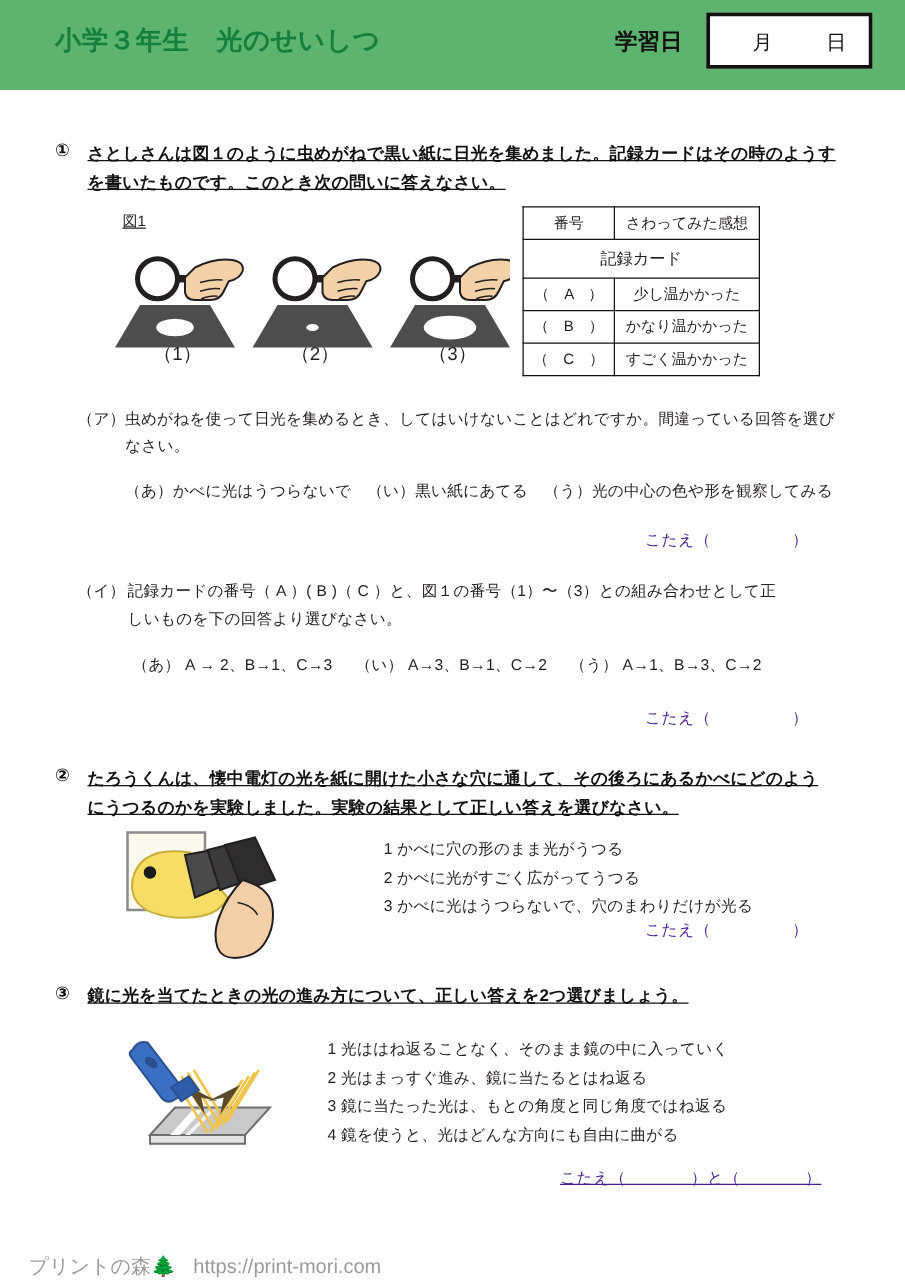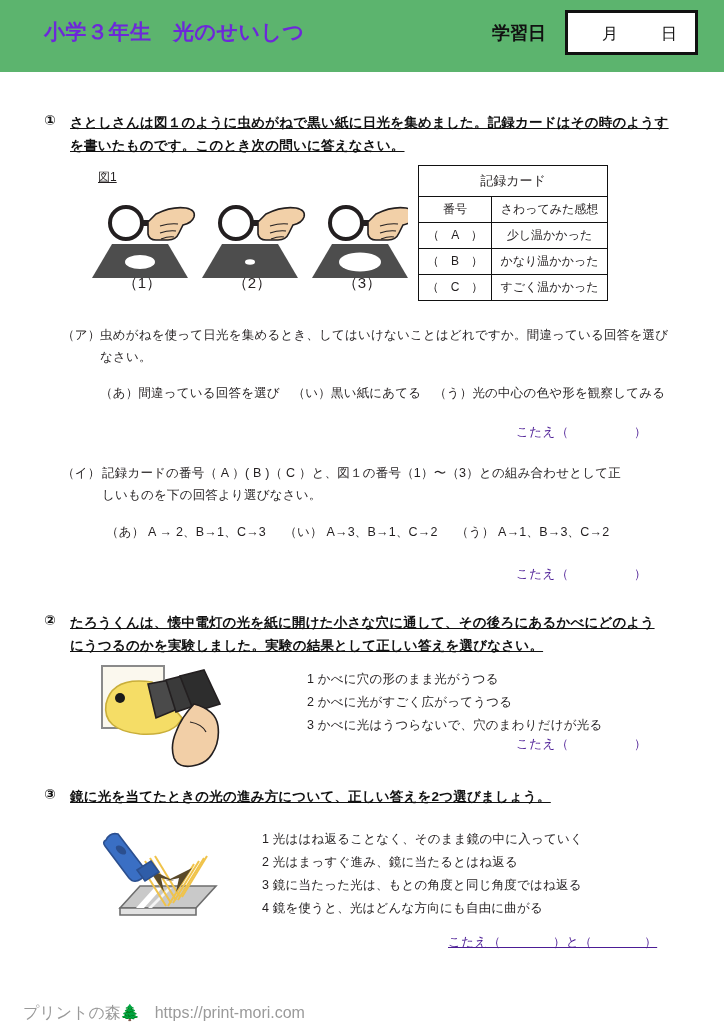--- a/index.html
+++ b/index.html
@@ -24,21 +24,21 @@
     height: 72px;
     background: #5cb46e;
   }
   .header-title {
     position: absolute;
     left: 44px;
     top: 18px;
     font-size: 21px;
     font-weight: bold;
     letter-spacing: 0.5px;
-    color: #6d28d9;
+    color: #15803d;
     white-space: pre;
   }
   .header-date-label {
     position: absolute;
     left: 492px;
     top: 21px;
     font-size: 18px;
     font-weight: bold;
     color: #111111;
   }
@@ -219,45 +219,45 @@
   </svg>
 </div>
 
 <div class="mag-num" style="left:92px; top:274px;">（1）</div>
 <div class="mag-num" style="left:202px; top:274px;">（2）</div>
 <div class="mag-num" style="left:312px; top:274px;">（3）</div>
 
 <table class="record-card">
   <tbody>
       <tr>
-    <td class="title" colspan="2">記録カード</td>
-  </tr>
-  <tr>
     <td class="num-col">番号</td>
     <td>さわってみた感想</td>
+  </tr>
+  <tr>
+    <td class="title" colspan="2">記録カード</td>
   </tr>
   <tr>
     <td class="num-col">（　A　）</td>
     <td>少し温かかった</td>
   </tr>
   <tr>
     <td class="num-col">（　B　）</td>
     <td>かなり温かかった</td>
   </tr>
   <tr>
     <td class="num-col">（　C　）</td>
     <td>すごく温かかった</td>
   </tr>
 </tbody>
   </table>
 
 <div class="sub-q" style="left:62px; top:324px; width:30px;">（ア）</div>
 <div class="sub-q" style="left:100px; top:324px; width:600px;">虫めがねを使って日光を集めるとき、してはいけないことはどれですか。間違っている回答を選び
 なさい。</div>
-<div class="choices-line" style="left:100px; top:385px;">（あ）間違っている回答を選び　（い）黒い紙にあてる　（う）光の中心の色や形を観察してみる</div>
+<div class="choices-line" style="left:100px; top:385px;">（あ）かべに光はうつらないで　（い）黒い紙にあてる　（う）光の中心の色や形を観察してみる</div>
 <div class="answer-line" style="left:516px; top:424px;">こたえ（　　　　　）</div>
 
 <div class="sub-q" style="left:62px; top:462px; width:30px;">（イ）</div>
 <div class="sub-q" style="left:102px; top:462px; width:600px;">記録カードの番号（ A ）( B )（ C ）と、図１の番号（1）〜（3）との組み合わせとして正
 しいものを下の回答より選びなさい。</div>
 <div class="choices-line" style="left:106px; top:524px;">（あ） A → 2、B→1、C→3     （い） A→3、B→1、C→2     （う） A→1、B→3、C→2</div>
 <div class="answer-line" style="left:516px; top:566px;">こたえ（　　　　　）</div>
 
 <div class="q-num" style="left:44px; top:612px;">②</div>
 <div class="q-body" style="left:70px; top:611px; width:620px;">たろうくんは、懐中電灯の光を紙に開けた小さな穴に通して、その後ろにあるかべにどのよう

